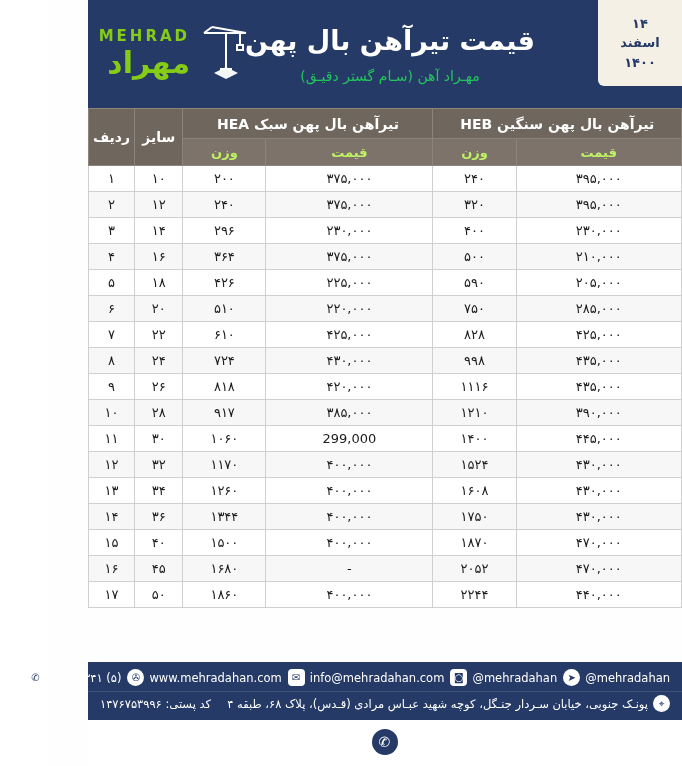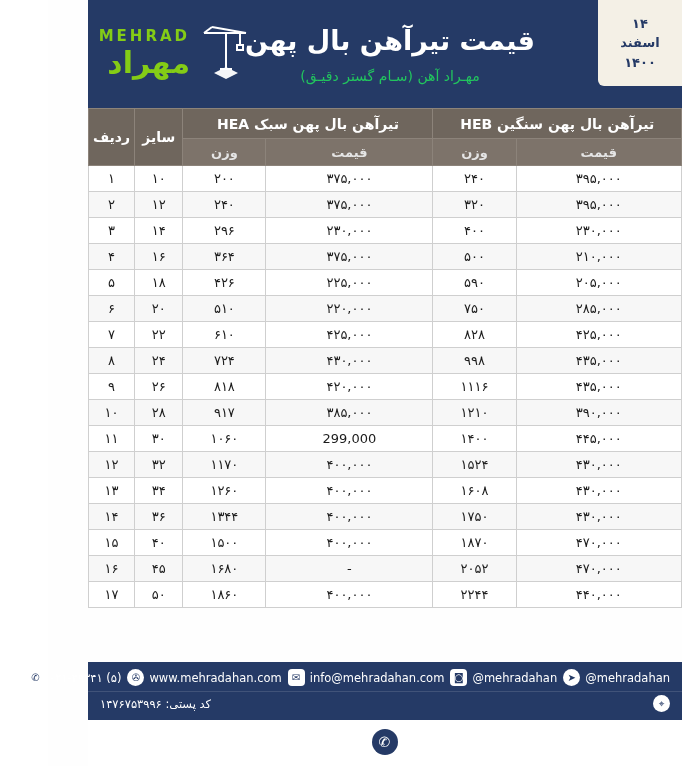--- a/index.html
+++ b/index.html
@@ -111,21 +111,21 @@
   thead tr.group-row th {
     background: #6f665d;
     color: #ffffff;
     font-size: 14px;
     font-weight: bold;
     height: 30px;
     border: 1px solid #8c837a;
   }
   thead tr.head-row th {
     background: #7d736a;
-    color: #e5e5e5;
+    color: #bef264;
     font-size: 13px;
     font-weight: bold;
     height: 27px;
     border: 1px solid #8c837a;
   }
   tbody td {
     height: 26px;
     text-align: center;
     border: 1px solid #cfcfcf;
     color: #1b1b1b;
@@ -432,20 +432,21 @@
         <span class="lbl">www.mehradahan.com</span>
       </div>
       <div class="f-item">
         <span class="ic sq">✆</span>
         <span class="lbl">۰۲۱-۴۹۳۴۱ (۵)</span>
       </div>
     </div>
     <div class="footer-line2">
       <div class="f-item" style="direction:rtl">
         <span class="ic">⌖</span>
+        <span>پونـک جنوبی، خیابان سـردار جنـگل، کوچه شهید عبـاس مرادی (قـدس)، پلاک ۶۸، طبقه ۴</span>
       </div>
       <div class="postal">
         <span>کد پستی:</span>
         <span>۱۴۷۶۷۵۳۹۹۶</span>
       </div>
     </div>
     <div class="footer-phone">
       <span class="phone-ic">✆</span>
     </div>
   </div>

